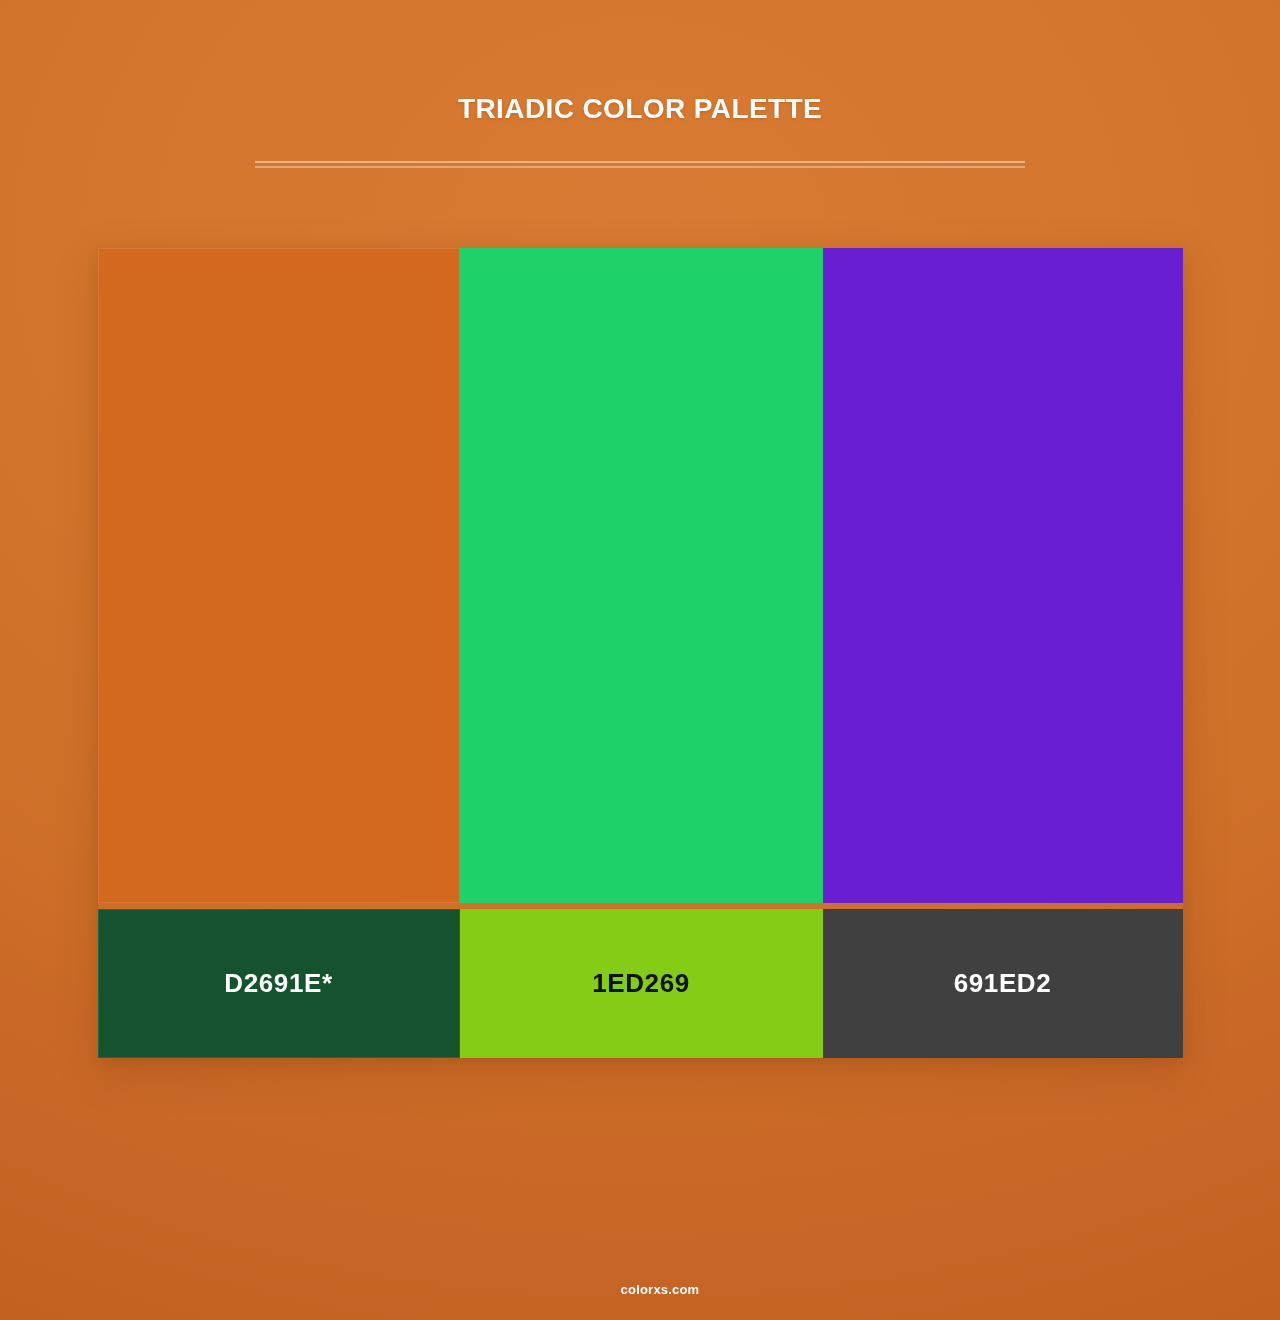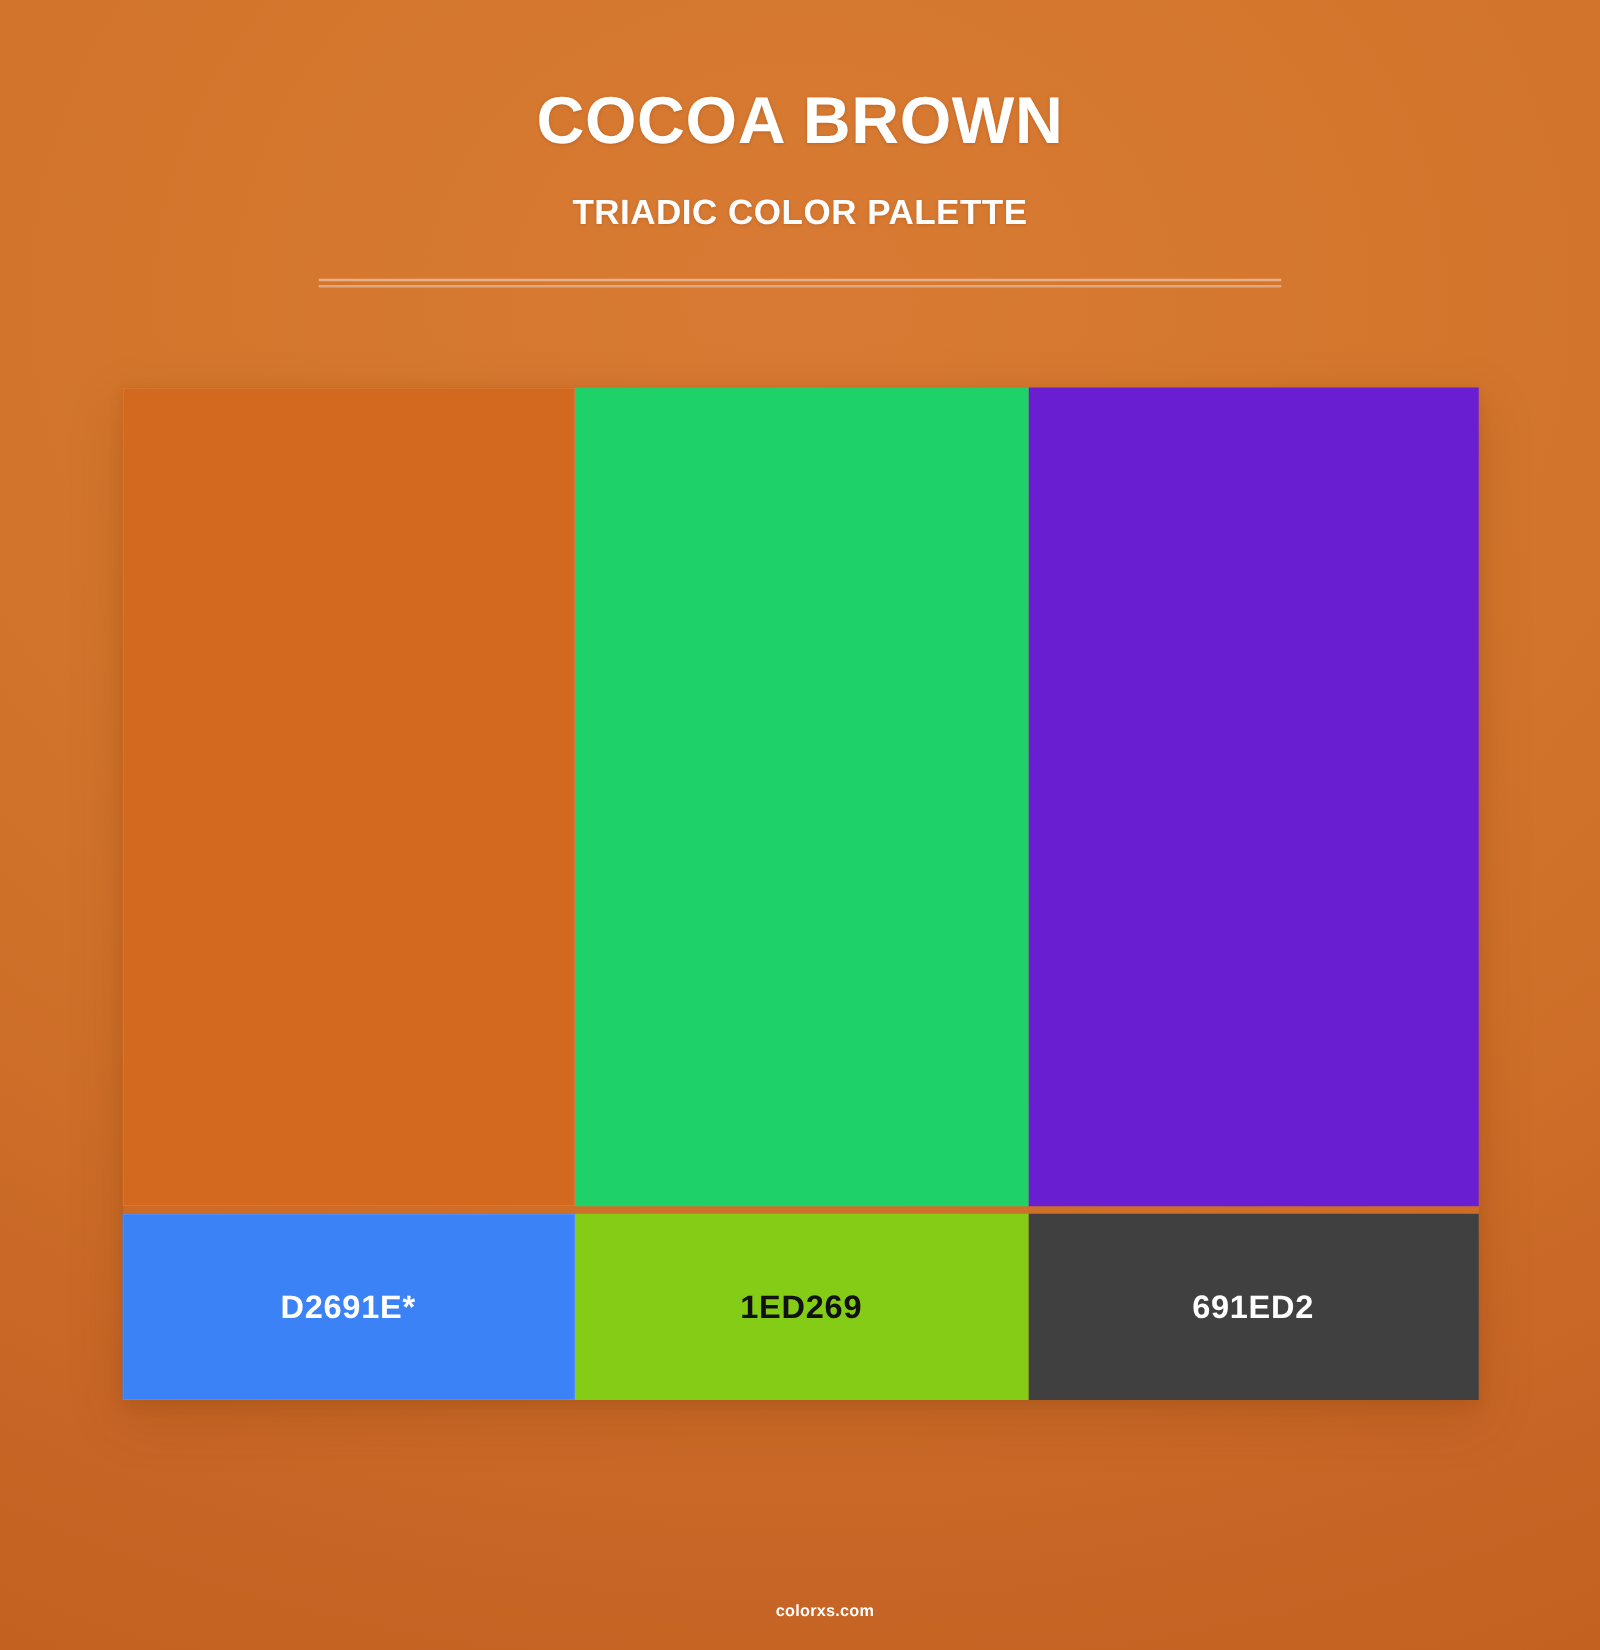--- a/index.html
+++ b/index.html
@@ -149,38 +149,37 @@
   }
 </style>
 </head>
 <body>
 
 <div class="bg-layer"></div>
 
 <div class="page">
 
   <div class="header">
-    <div class="page-title">COCOA BROWN</div>
     <div class="page-subtitle">TRIADIC COLOR PALETTE</div>
     <div class="divider">
       <div class="rule top"></div>
       <div class="rule bottom"></div>
     </div>
   </div>
 
   <div class="card-wrap">
 
     <div class="swatch-row">
       <div class="swatch c0" style="background: rgb(210, 105, 30);"></div>
       <div class="swatch c1" style="background: rgb(30, 210, 105);"></div>
       <div class="swatch c2" style="background: rgb(105, 30, 210);"></div>
     </div>
 
     <div class="label-row">
-      <div class="label-cell c0" style="background: #3b82f6;">
+      <div class="label-cell c0" style="background: #14532d;">
         <span class="hex-label" style="color: rgb(255, 255, 255);">D2691E*</span>
       </div>
       <div class="label-cell c1" style="background: #84cc16;">
         <span class="hex-label" style="color: rgb(17, 17, 17);">1ED269</span>
       </div>
       <div class="label-cell c2" style="background: #404040;">
         <span class="hex-label" style="color: rgb(255, 255, 255);">691ED2</span>
       </div>
     </div>
 

